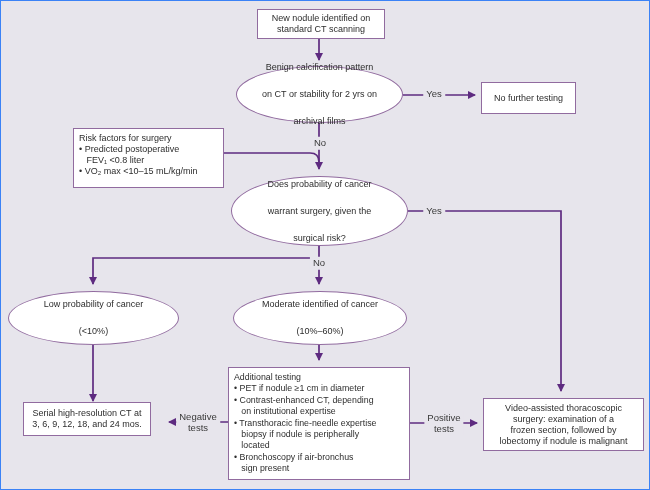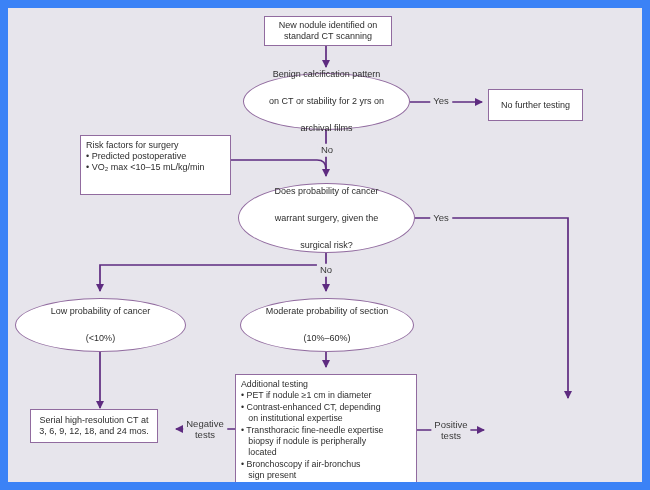--- a/index.html
+++ b/index.html
@@ -6,21 +6,21 @@
   body{
     width:650px;height:490px;
     font-family:"Liberation Sans", sans-serif;
     background:#ffffff;
   }
   .canvas{
     position:relative;
     width:650px;height:490px;
     box-sizing:border-box;
     background:#e7e5ec;
-    border:8px solid #3b82f6;
+    border:1px solid #3b82f6;
     overflow:hidden;
   }
   svg.wires{position:absolute;left:0;top:0;pointer-events:none;}
   .node{
     position:absolute;
     box-sizing:border-box;
     background:#ffffff;
     border:1.4px solid #916b9f;
     color:#2d2d2d;
     font-size:9px;
@@ -83,56 +83,63 @@
     <div class="ln">archival films</div>
   </div>
 
   <div class="node center" style="left:480px;top:81px;width:95px;height:32px;">
     <div class="ln">No further testing</div>
   </div>
 
   <div class="node leftalign" style="left:72px;top:127px;width:151px;height:60px;">
     <div class="ln">Risk factors for surgery</div>
     <div class="ln">• Predicted postoperative</div>
+    <div class="ln">   FEV₁ &lt;0.8 liter</div>
     <div class="ln">• VO₂ max &lt;10–15 mL/kg/min</div>
   </div>
 
   <div class="node ellipse center" style="left:230px;top:175px;width:177px;height:70px;">
     <div class="ln">Does probability of cancer</div>
     <div class="ln">warrant surgery, given the</div>
     <div class="ln">surgical risk?</div>
   </div>
 
   <div class="node ellipse center" style="left:7px;top:290px;width:171px;height:54px;">
     <div class="ln">Low probability of cancer</div>
     <div class="ln">(&lt;10%)</div>
   </div>
 
   <div class="node ellipse center" style="left:232px;top:290px;width:174px;height:54px;">
-    <div class="ln">Moderate probability of section</div>
+    <div class="ln">Moderate identified of cancer</div>
     <div class="ln">(10%–60%)</div>
   </div>
 
   <div class="node leftalign small" style="left:227px;top:366px;width:182px;height:113px;">
     <div class="ln">Additional testing</div>
     <div class="ln">• PET if nodule ≥1 cm in diameter</div>
     <div class="ln">• Contrast-enhanced CT, depending</div>
     <div class="ln">   on institutional expertise</div>
     <div class="ln">• Transthoracic fine-needle expertise</div>
     <div class="ln">   biopsy if nodule is peripherally</div>
     <div class="ln">   located</div>
     <div class="ln">• Bronchoscopy if air-bronchus</div>
     <div class="ln">   sign present</div>
   </div>
 
   <div class="node center" style="left:22px;top:401px;width:128px;height:34px;">
     <div class="ln">Serial high-resolution CT at</div>
     <div class="ln">3, 6, 9, 12, 18, and 24 mos.</div>
   </div>
 
+  <div class="node center" style="left:482px;top:397px;width:161px;height:53px;">
+    <div class="ln">Video-assisted thoracoscopic</div>
+    <div class="ln">surgery: examination of a</div>
+    <div class="ln">frozen section, followed by</div>
+    <div class="ln">lobectomy if nodule is malignant</div>
+  </div>
 
   <div class="lbl" style="left:433px;top:93px;">Yes</div>
   <div class="lbl" style="left:319px;top:142px;">No</div>
   <div class="lbl" style="left:433px;top:210px;">Yes</div>
   <div class="lbl" style="left:318px;top:262px;">No</div>
   <div class="lbl" style="left:197px;top:421px;">Negative
 tests</div>
   <div class="lbl" style="left:443px;top:422px;">Positive
 tests</div>
 

